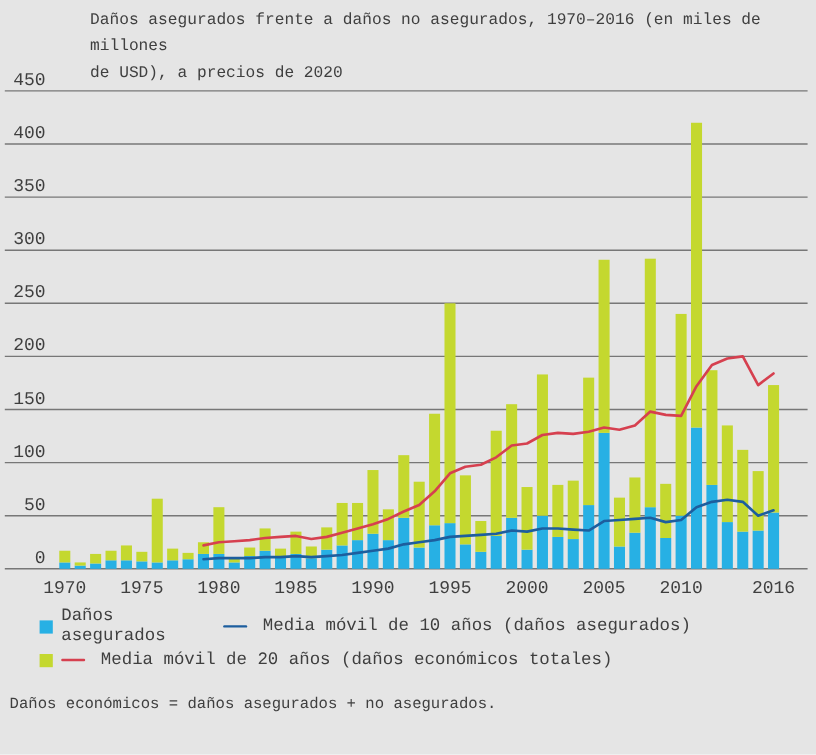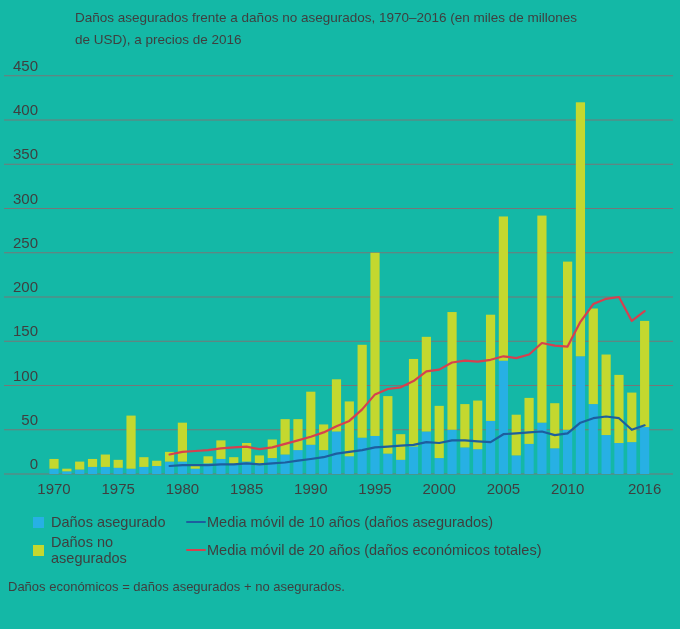--- a/index.html
+++ b/index.html
@@ -1,42 +1,42 @@
 <!DOCTYPE html>
 <html><head>
 <meta charset="utf-8">
 <style>
   html,body{margin:0;padding:0;background:#ffffff;}
   #stage{
-    position:relative;width:680px;height:629px;background:#14b8a6;overflow:hidden;
-    font-family:Liberation Sans, sans-serif;color:#3f3f3f;
+    position:relative;width:680px;height:629px;background:#e5e5e5;overflow:hidden;
+    font-family:Liberation Mono, monospace;color:#3f3f3f;
   }
   .title{
     position:absolute;left:75px;top:7px;width:590px;
     font-size:13.5px;line-height:22px;color:#3f3f3f;
   }
   #chart-svg{position:absolute;left:0;top:55px;}
   .legend{position:absolute;left:0;top:508px;width:680px;font-size:14.5px;}
   .legend-row{position:absolute;left:0;height:18px;display:flex;align-items:center;}
   .legend-row.r1{top:5px;}
   .legend-row.r2{top:33px;}
   .swatch{width:11px;height:11px;margin-left:33px;flex:0 0 auto;}
   .swatch-label{margin-left:7px;width:128px;flex:0 0 auto;}
   .line-swatch{width:20px;height:2.6px;margin-left:7px;flex:0 0 auto;border-radius:1px;}
-  .line-label{margin-left:1px;white-space:nowrap;}
+  .line-label{margin-left:13px;white-space:nowrap;}
   .footnotes{position:absolute;left:8px;top:576px;font-size:13px;line-height:22px;color:#3f3f3f;}
 </style>
 </head>
 <body>
 
 <div id="stage">
 
   <div class="title">
     <div>Daños asegurados frente a daños no asegurados, 1970–2016 (en miles de millones</div>
-    <div>de USD), a precios de 2016</div>
+    <div>de USD), a precios de 2020</div>
   </div>
 
   <svg id="chart-svg" width="680" height="450" viewBox="0 0 680 450">
       <g>
         <line x1="4" y1="419" x2="673" y2="419" stroke="#777777" stroke-width="1.2"></line>
         <line x1="4" y1="374.75" x2="673" y2="374.75" stroke="#777777" stroke-width="1.2"></line>
         <line x1="4" y1="330.5" x2="673" y2="330.5" stroke="#777777" stroke-width="1.2"></line>
         <line x1="4" y1="286.25" x2="673" y2="286.25" stroke="#777777" stroke-width="1.2"></line>
         <line x1="4" y1="242" x2="673" y2="242" stroke="#777777" stroke-width="1.2"></line>
         <line x1="4" y1="197.75" x2="673" y2="197.75" stroke="#777777" stroke-width="1.2"></line>
@@ -165,27 +165,26 @@
         <text x="439.2" y="439">2000</text>
         <text x="503.4" y="439">2005</text>
         <text x="567.6" y="439">2010</text>
         <text x="644.64" y="439">2016</text>
       </g>
     </svg>
 
   <div class="legend">
     <div class="legend-row r1">
       <span class="swatch" id="sw-insured" style="background: rgb(39, 176, 228);"></span>
-      <span class="swatch-label">Daños asegurado</span>
+      <span class="swatch-label">Daños asegurados</span>
       <span class="line-swatch" id="sw-insured-ma" style="background: rgb(29, 94, 158);"></span>
       <span class="line-label">Media móvil de 10 años (daños asegurados)</span>
     </div>
     <div class="legend-row r2">
       <span class="swatch" id="sw-uninsured" style="background: rgb(196, 216, 47);"></span>
-      <span class="swatch-label">Daños no asegurados</span>
       <span class="line-swatch" id="sw-total-ma" style="background: rgb(214, 64, 79);"></span>
       <span class="line-label">Media móvil de 20 años (daños económicos totales)</span>
     </div>
   </div>
 
   <div class="footnotes">
     <div>Daños económicos = daños asegurados + no asegurados.</div>
   </div>
 
 </div>

